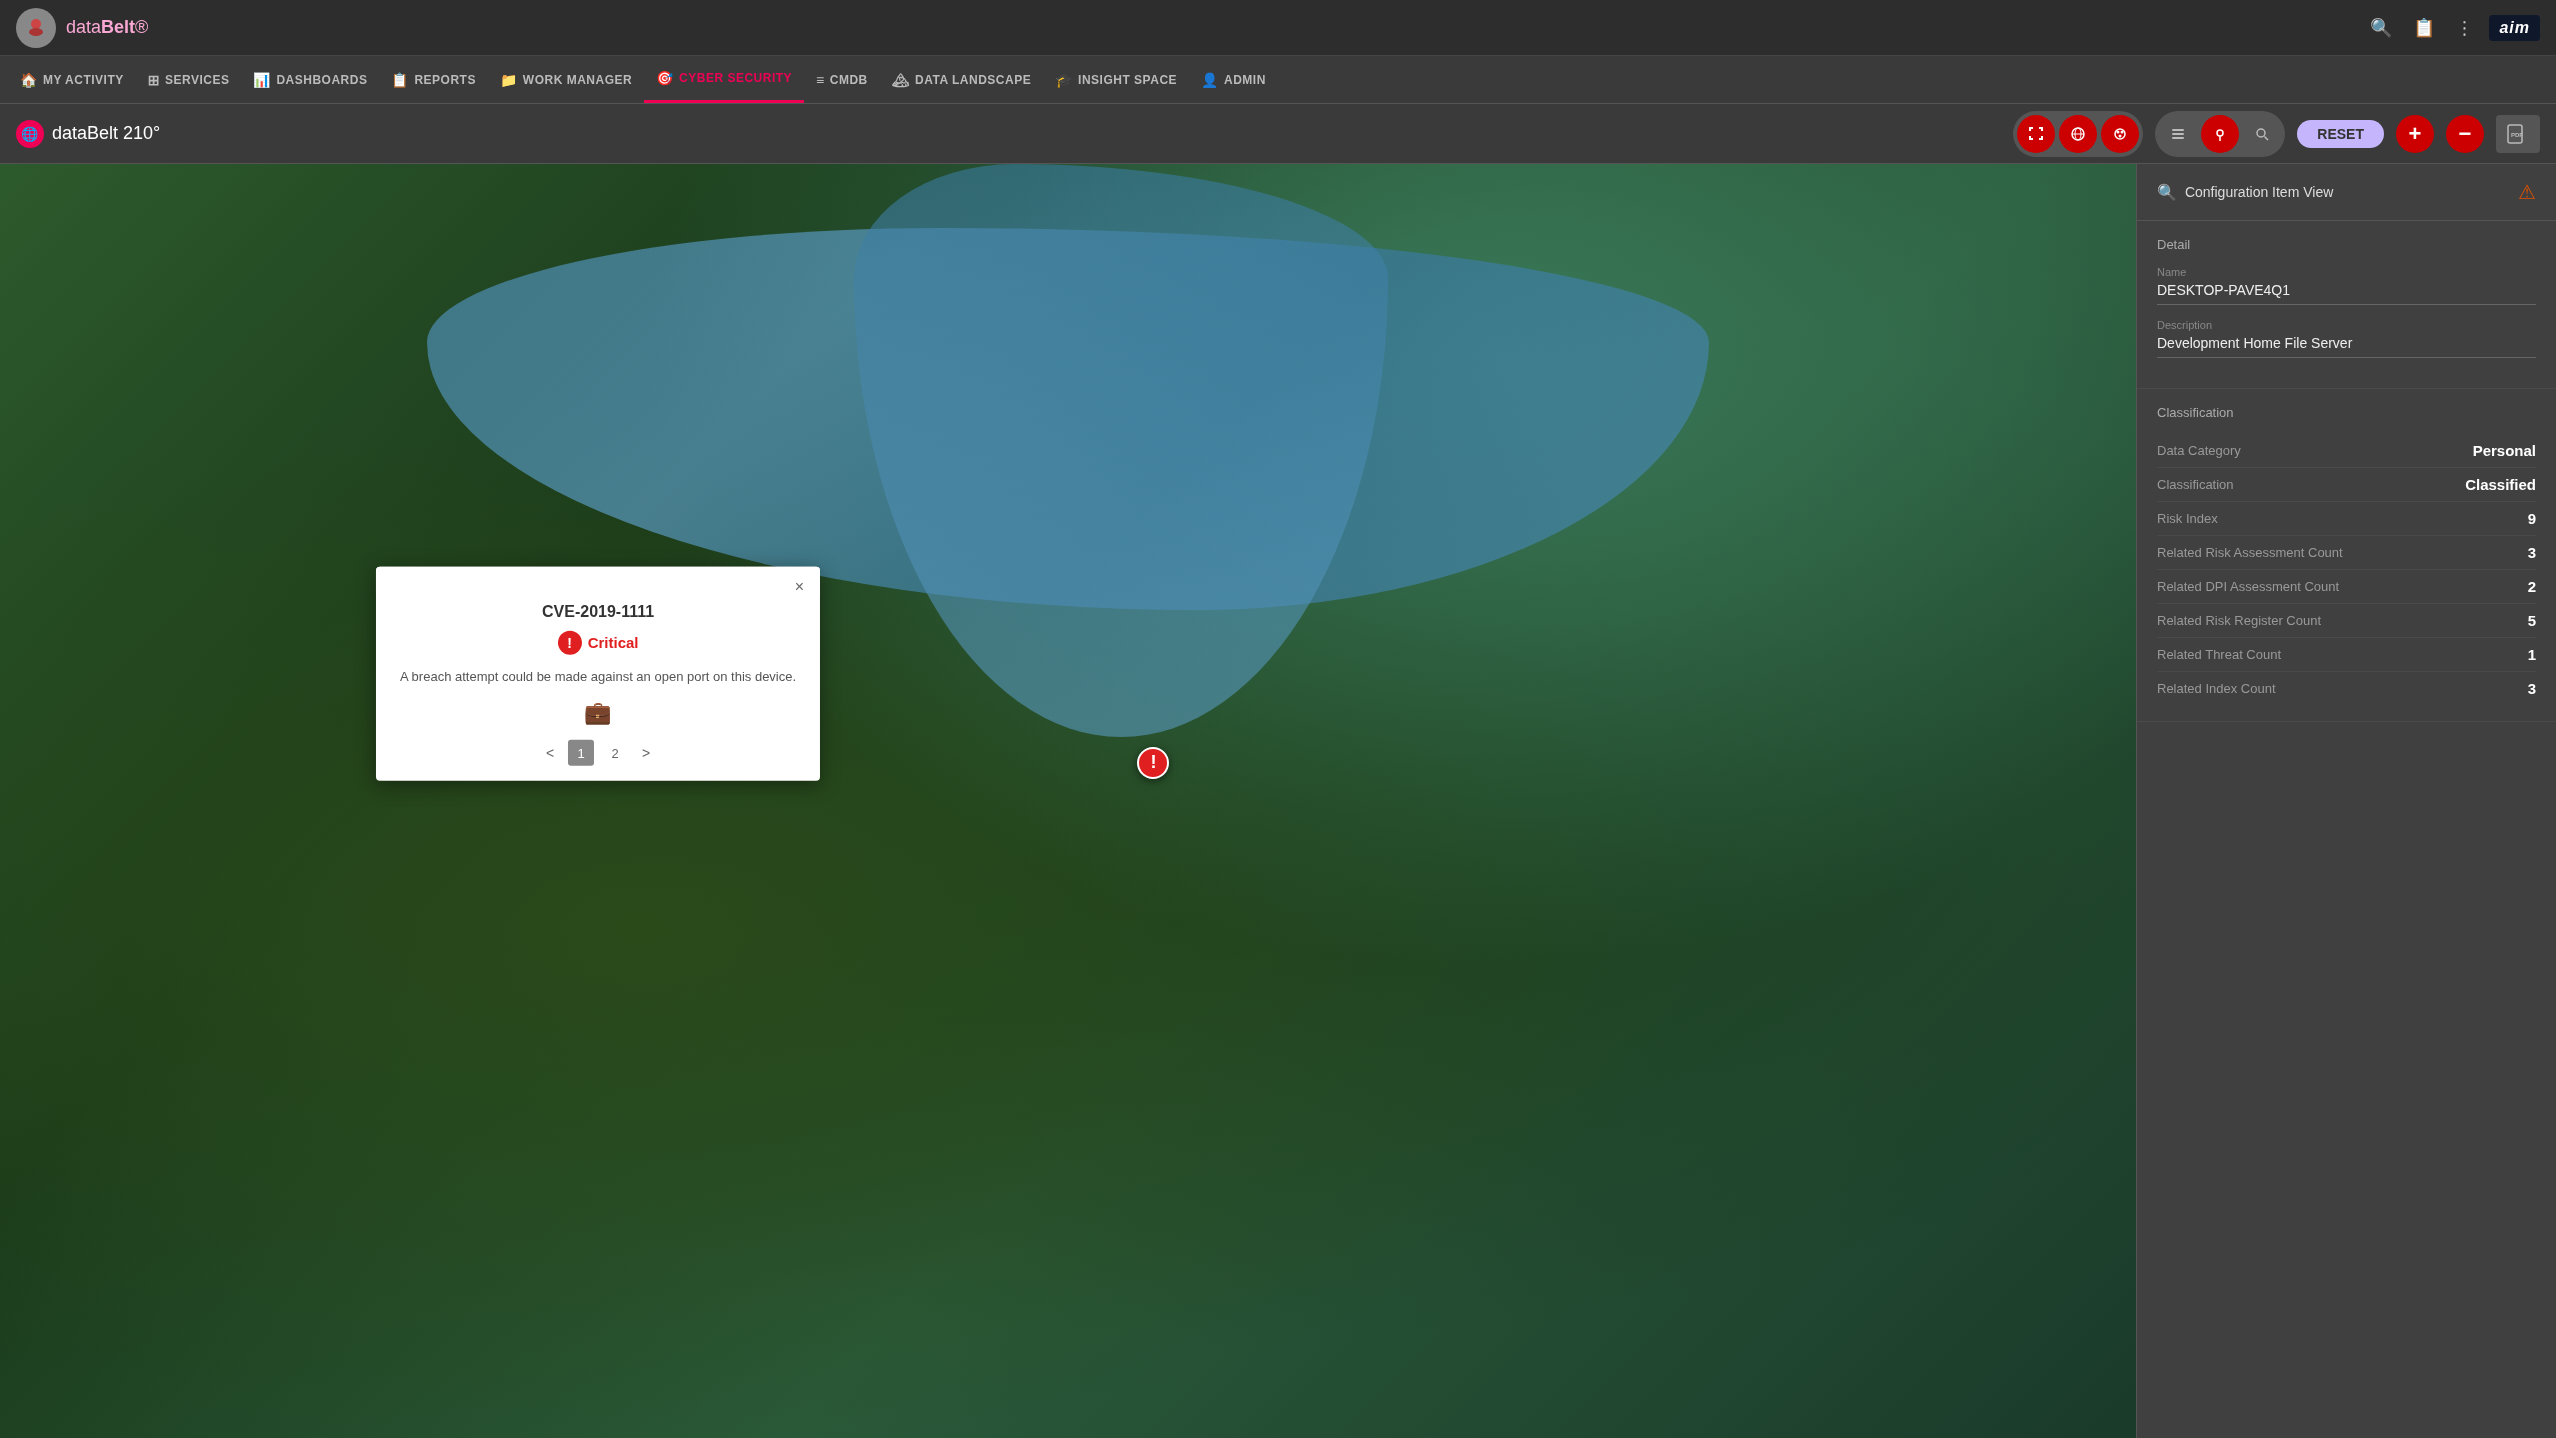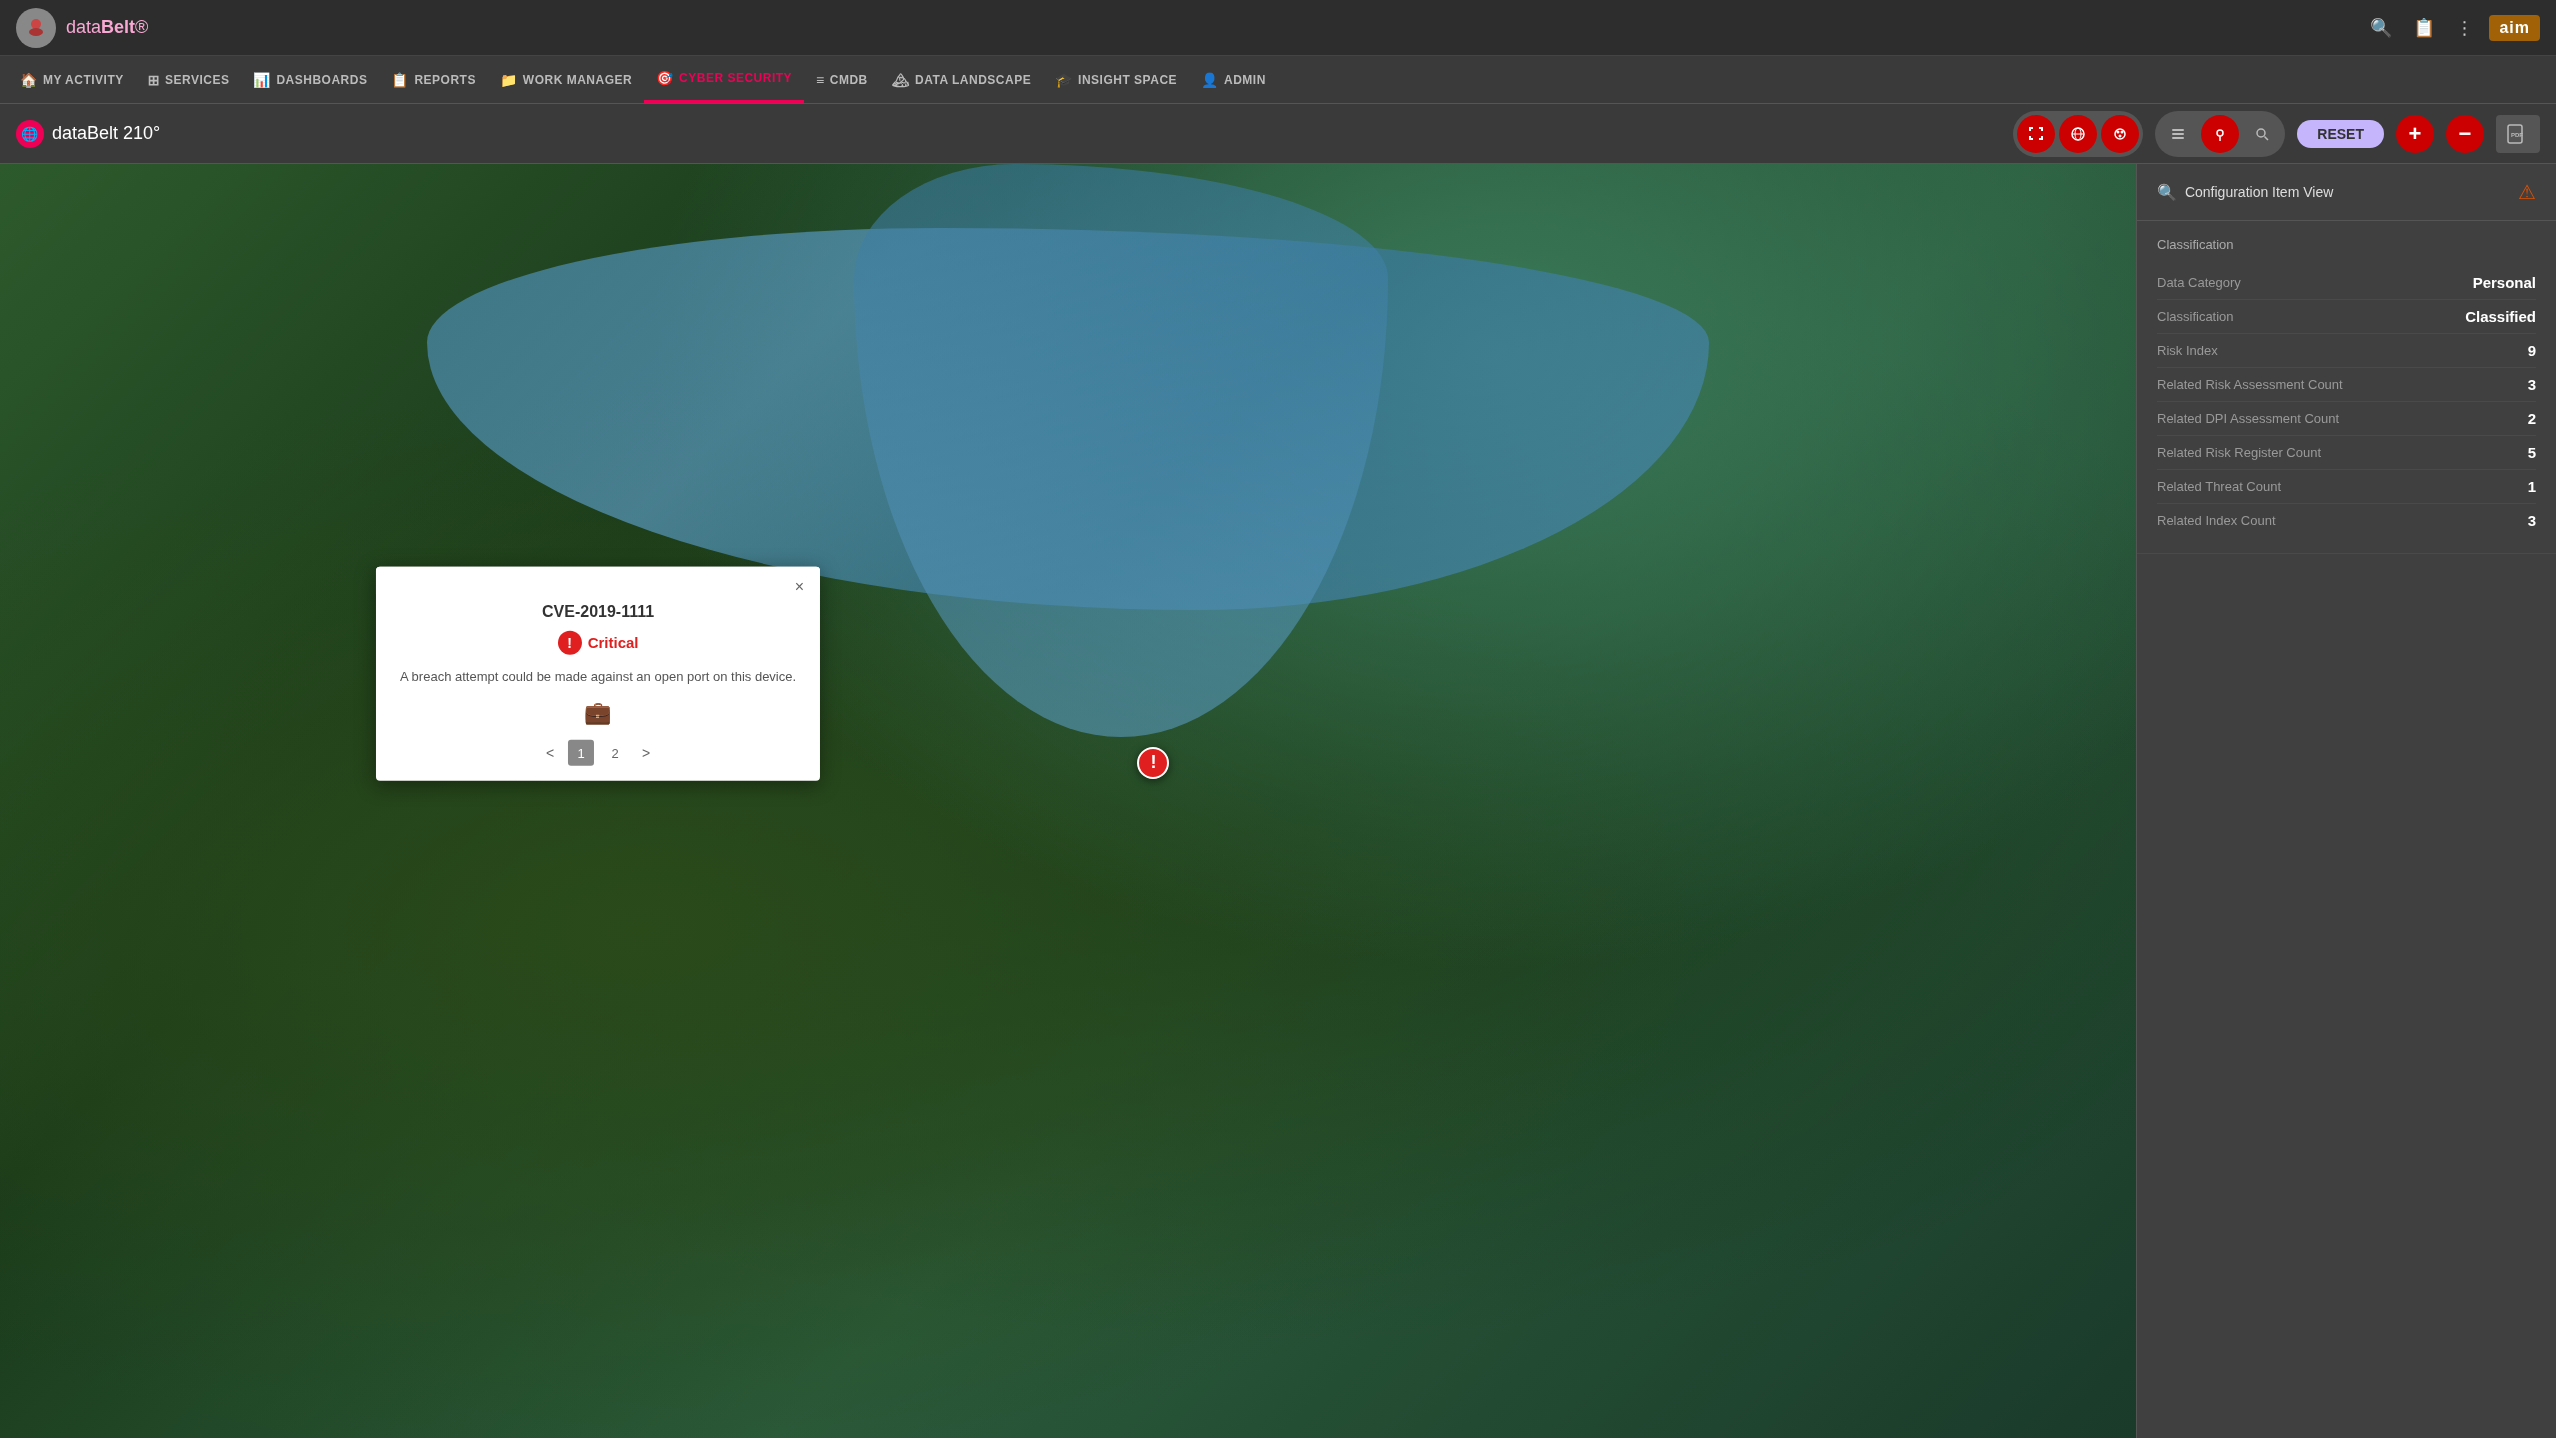--- a/index.html
+++ b/index.html
@@ -40,27 +40,28 @@
       gap: 12px;
       margin-right: 12px;
     }
     .topbar-icon {
       color: #ccc;
       font-size: 18px;
       cursor: pointer;
       padding: 4px;
     }
     .aim-badge {
-      background: #a16207;
+      background: #0f172a;
       color: #fff;
       font-weight: bold;
       font-size: 16px;
       padding: 4px 10px;
       border-radius: 4px;
       letter-spacing: 1px;
+      font-style: italic;
     }
 
     
     .mainnav {
       background: #3a3a3a;
       height: 48px;
       display: flex;
       align-items: center;
       padding: 0 8px;
       border-bottom: 1px solid #555;
@@ -611,20 +612,31 @@
 
   <div class="right-panel">
     <div class="panel-header">
       <div class="panel-header-title">
         <span class="panel-header-icon">🔍</span>
         <span>Configuration Item View</span>
       </div>
       <span class="warning-icon">⚠</span>
     </div>
 
+    <div class="panel-section">
+      <div class="panel-section-title">Detail</div>
+      <div class="field-group">
+        <div class="field-label">Name</div>
+        <div class="field-value">DESKTOP-PAVE4Q1</div>
+      </div>
+      <div class="field-group">
+        <div class="field-label">Description</div>
+        <div class="field-value">Development Home File Server</div>
+      </div>
+    </div>
 
     <div class="panel-section">
       <div class="panel-section-title">Classification</div>
       <div id="classification-rows">
           <div class="detail-row">
       <span class="detail-key">Data Category</span>
       <span class="detail-val bold">Personal</span>
     </div>
           <div class="detail-row">
       <span class="detail-key">Classification</span>

